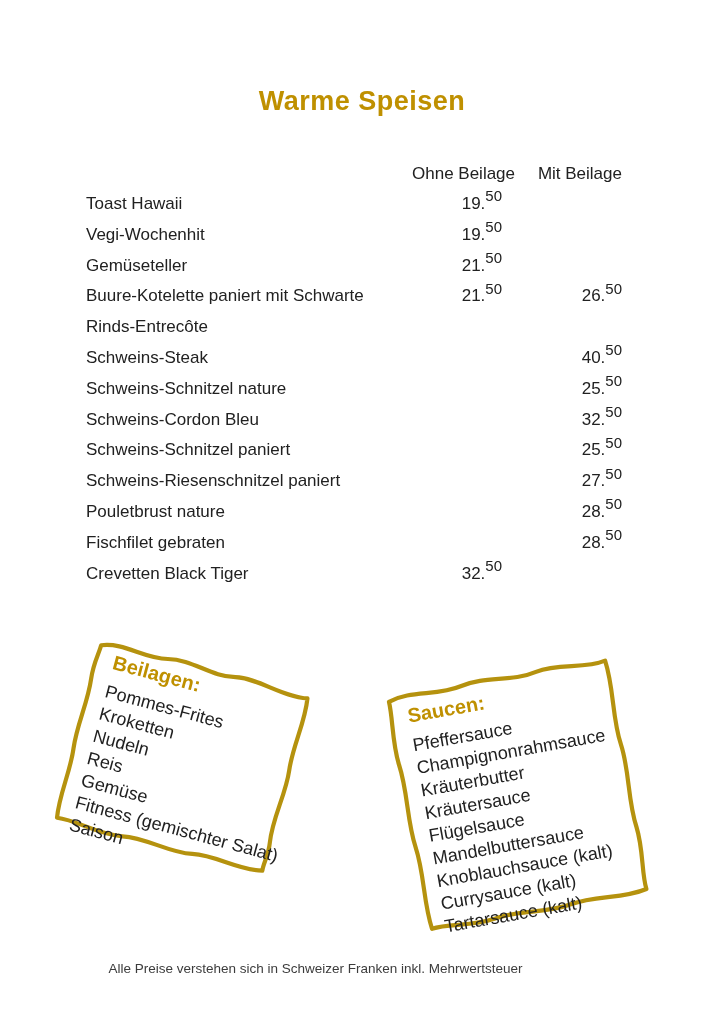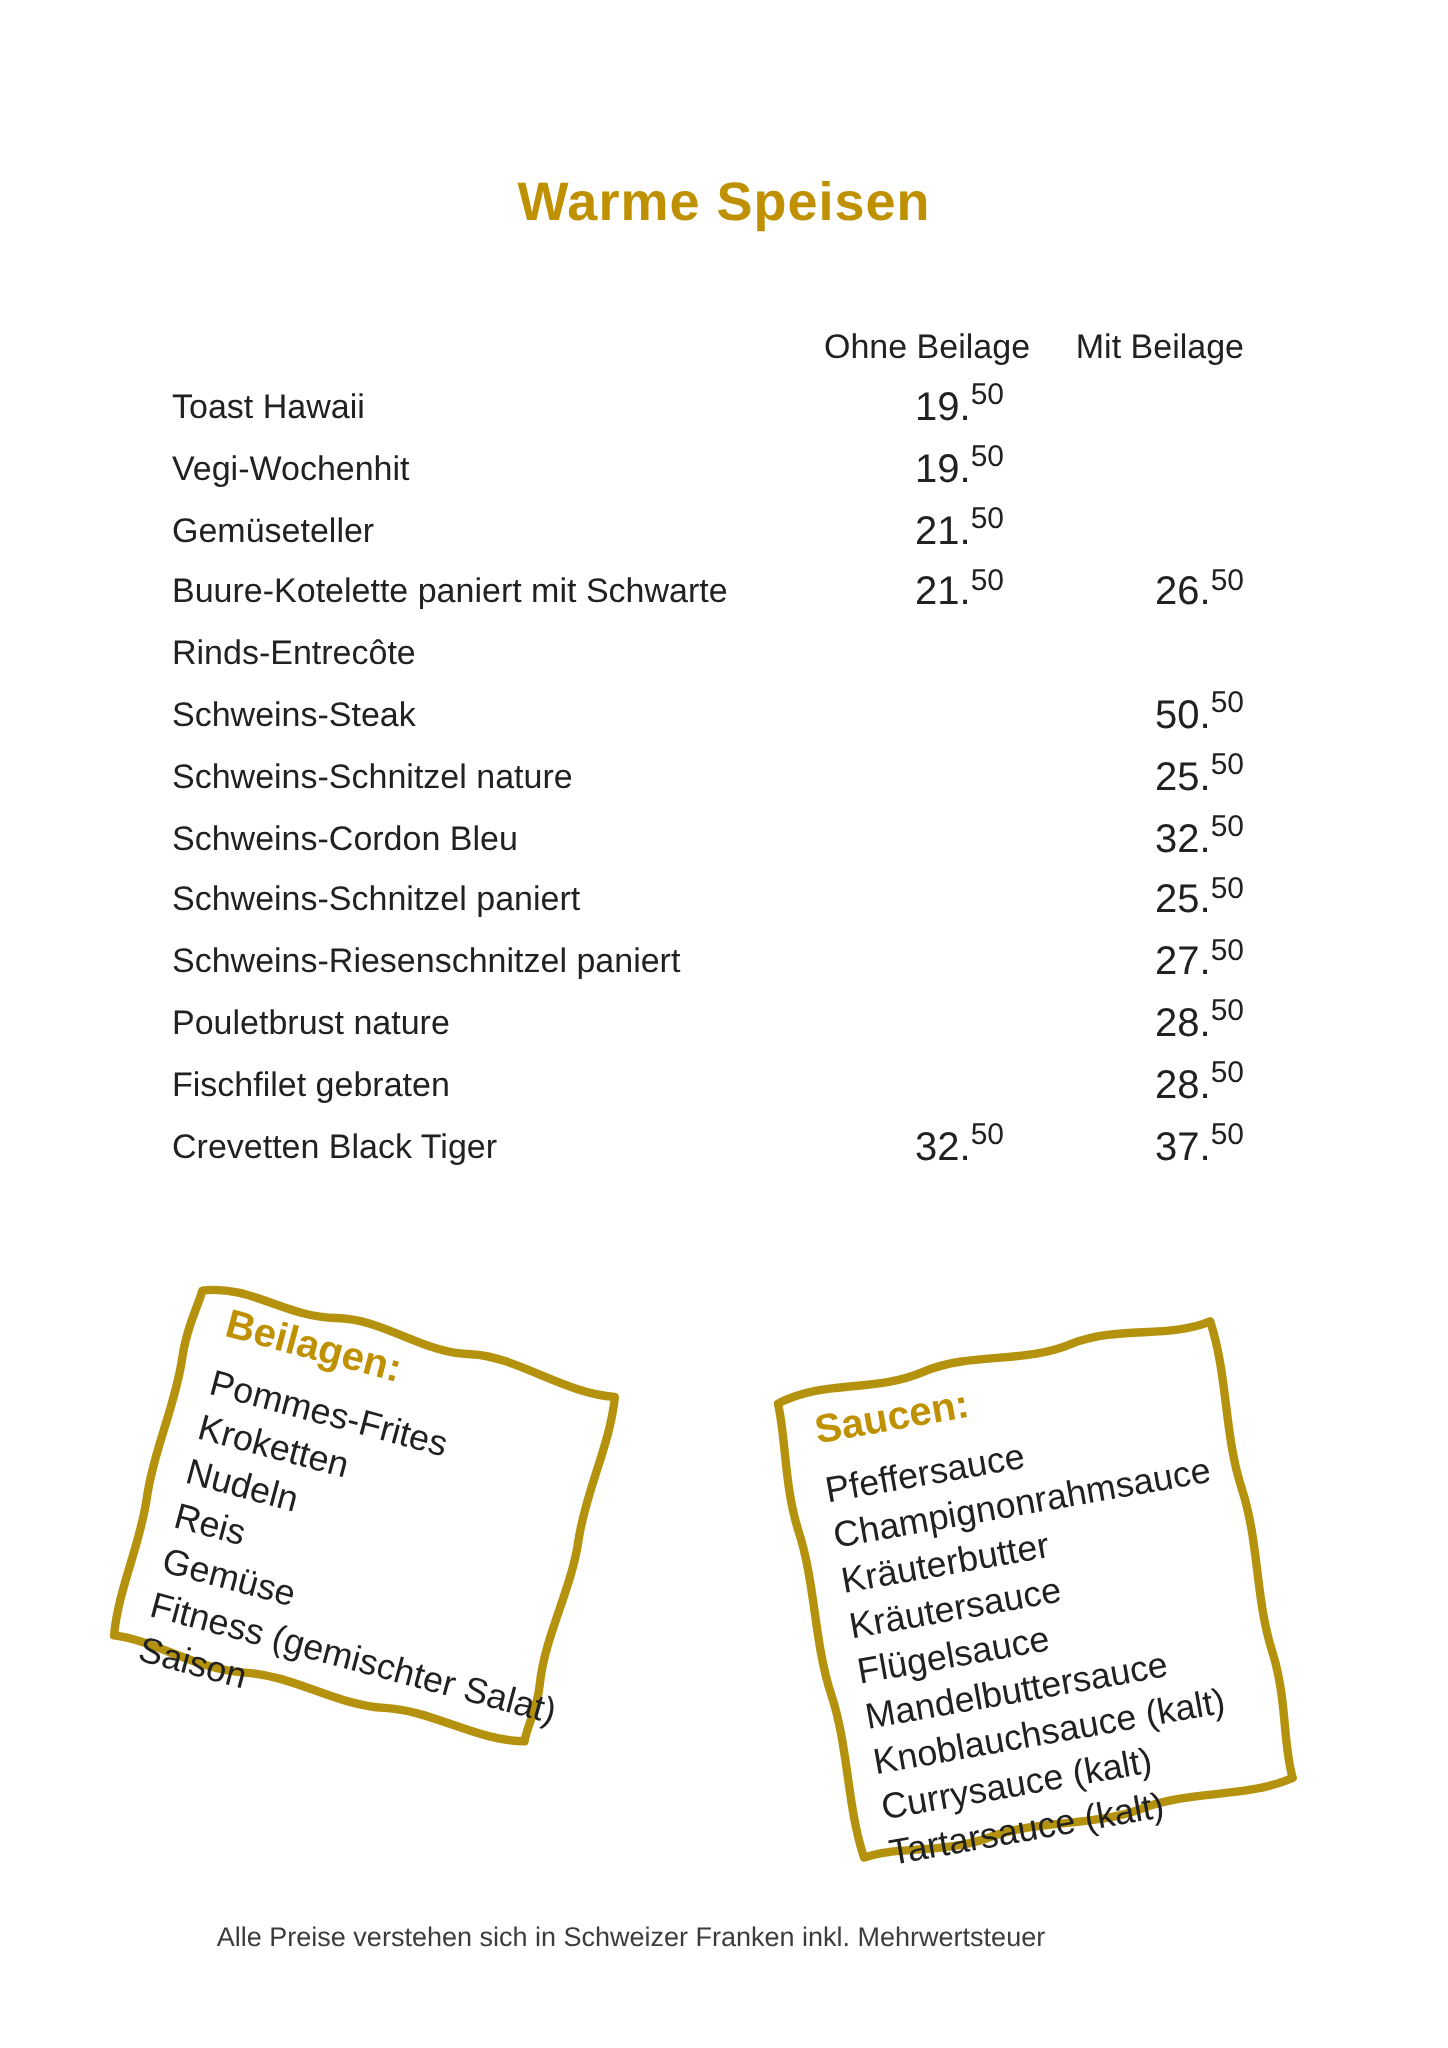--- a/index.html
+++ b/index.html
@@ -30,21 +30,21 @@
     display:grid;
     grid-template-columns:1fr 90px 120px;
     height:30.8px;
   }
   .trow .cell{
     font-size:17px;line-height:30.8px;white-space:nowrap;
   }
   .trow .cell.price{text-align:right;}
   .trow.head .cell{line-height:31px;}
   .trow.head{height:31px;}
-  .pi{font-size:20px;text-align:center;}
+  .pi{font-size:17px;text-align:center;}
   sup.pf{
     font-size:15px;
     position:relative;top:-1px;
     vertical-align:super;line-height:0;
   }
   .note{
     position:absolute;
   }
   .note svg{
     position:absolute;left:0;top:0;width:100%;height:100%;
@@ -118,21 +118,21 @@
   </div>
 
   <div class="trow">
     <div class="cell name">Rinds-Entrecôte</div>
     <div class="cell price"></div>
   </div>
 
   <div class="trow">
     <div class="cell name">Schweins-Steak</div>
     <div class="cell price"></div>
-    <div class="cell price"><span class="pi">50.</span><sup class="pf">50</sup></div>
+    <div class="cell price"><span class="pi">40.</span><sup class="pf">50</sup></div>
   </div>
 
   <div class="trow">
     <div class="cell name">Schweins-Schnitzel nature</div>
     <div class="cell price"></div>
     <div class="cell price"><span class="pi">25.</span><sup class="pf">50</sup></div>
   </div>
 
   <div class="trow">
     <div class="cell name">Schweins-Cordon Bleu</div>
@@ -160,21 +160,20 @@
 
   <div class="trow">
     <div class="cell name">Fischfilet gebraten</div>
     <div class="cell price"></div>
     <div class="cell price"><span class="pi">28.</span><sup class="pf">50</sup></div>
   </div>
 
   <div class="trow">
     <div class="cell name">Crevetten Black Tiger</div>
     <div class="cell price"><span class="pi">32.</span><sup class="pf">50</sup></div>
-    <div class="cell price"><span class="pi">37.</span><sup class="pf">50</sup></div>
   </div>
 </div>
   </div>
 
   <div class="note note-beilagen">
     <svg viewBox="0 0 230 200" preserveAspectRatio="none">
       <path fill="none" stroke="#B5920E" stroke-width="4.2" stroke-linejoin="round" stroke-linecap="round" d="M 8,13 C 30,4 52,15 76,9 C 100,3 122,15 146,9 C 168,4 196,16 221,11
            C 225,35 219,60 222,85 C 225,110 218,135 222,160 C 224,172 221,182 222,189
            C 198,195 174,186 150,191 C 126,196 102,187 78,192 C 54,197 30,188 10,191
            C 6,168 11,144 8,120 C 5,96 10,72 7,48 C 5,32 8,22 8,13 Z"></path>

